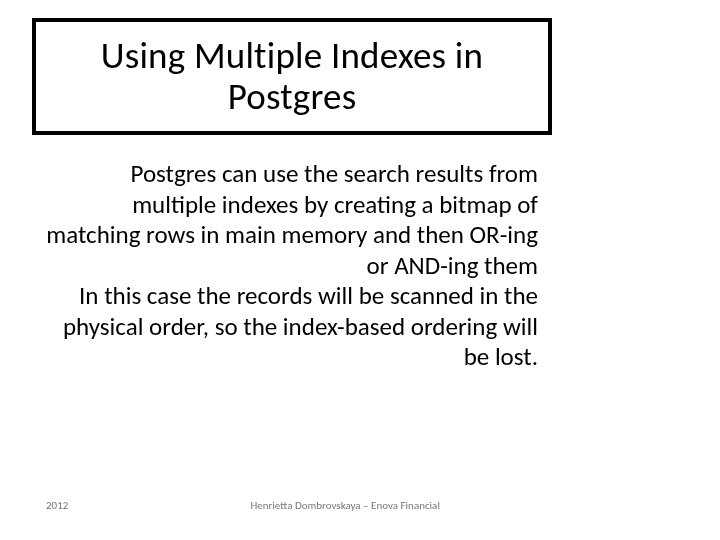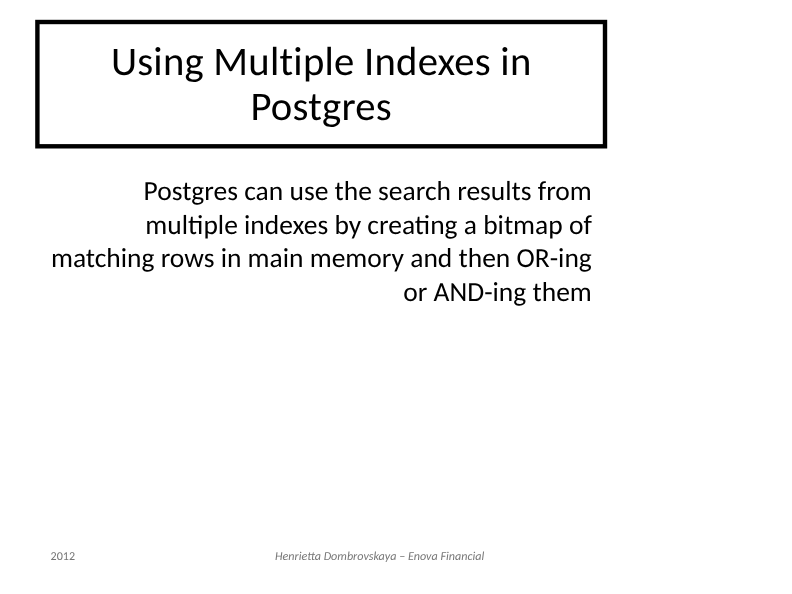--- a/index.html
+++ b/index.html
@@ -27,33 +27,34 @@
     position: absolute;
     bottom: 28px;
     left: 46px;
     right: 46px;
     display: flex;
     align-items: center;
     font-size: 11px;
     color: #777;
   }
   .footer .year { flex: 0 0 auto; }
-  .footer .author { flex: 1 1 auto; text-align: center; padding-left: 84px; font-style: italic; }
+  .footer .author { flex: 1 1 auto; text-align: center; padding-left: 84px; }
 </style>
 </head>
 <body>
 
 <div class="slide">
 
   <div class="title-box">
     <h1>Using Multiple Indexes in Postgres</h1>
   </div>
 
   <div class="body-text">
     <p>Postgres can use the search results from multiple indexes by creating a bitmap of matching rows in main memory and then OR-ing or AND-ing them</p>
+    <p>In this case the records will be scanned in the physical order, so the index-based ordering will be lost.</p>
   </div>
 
   <div class="footer">
     <span class="year">2012</span>
     <span class="author">Henrietta Dombrovskaya – Enova Financial</span>
   </div>
 
 </div>
 
 </body></html>

